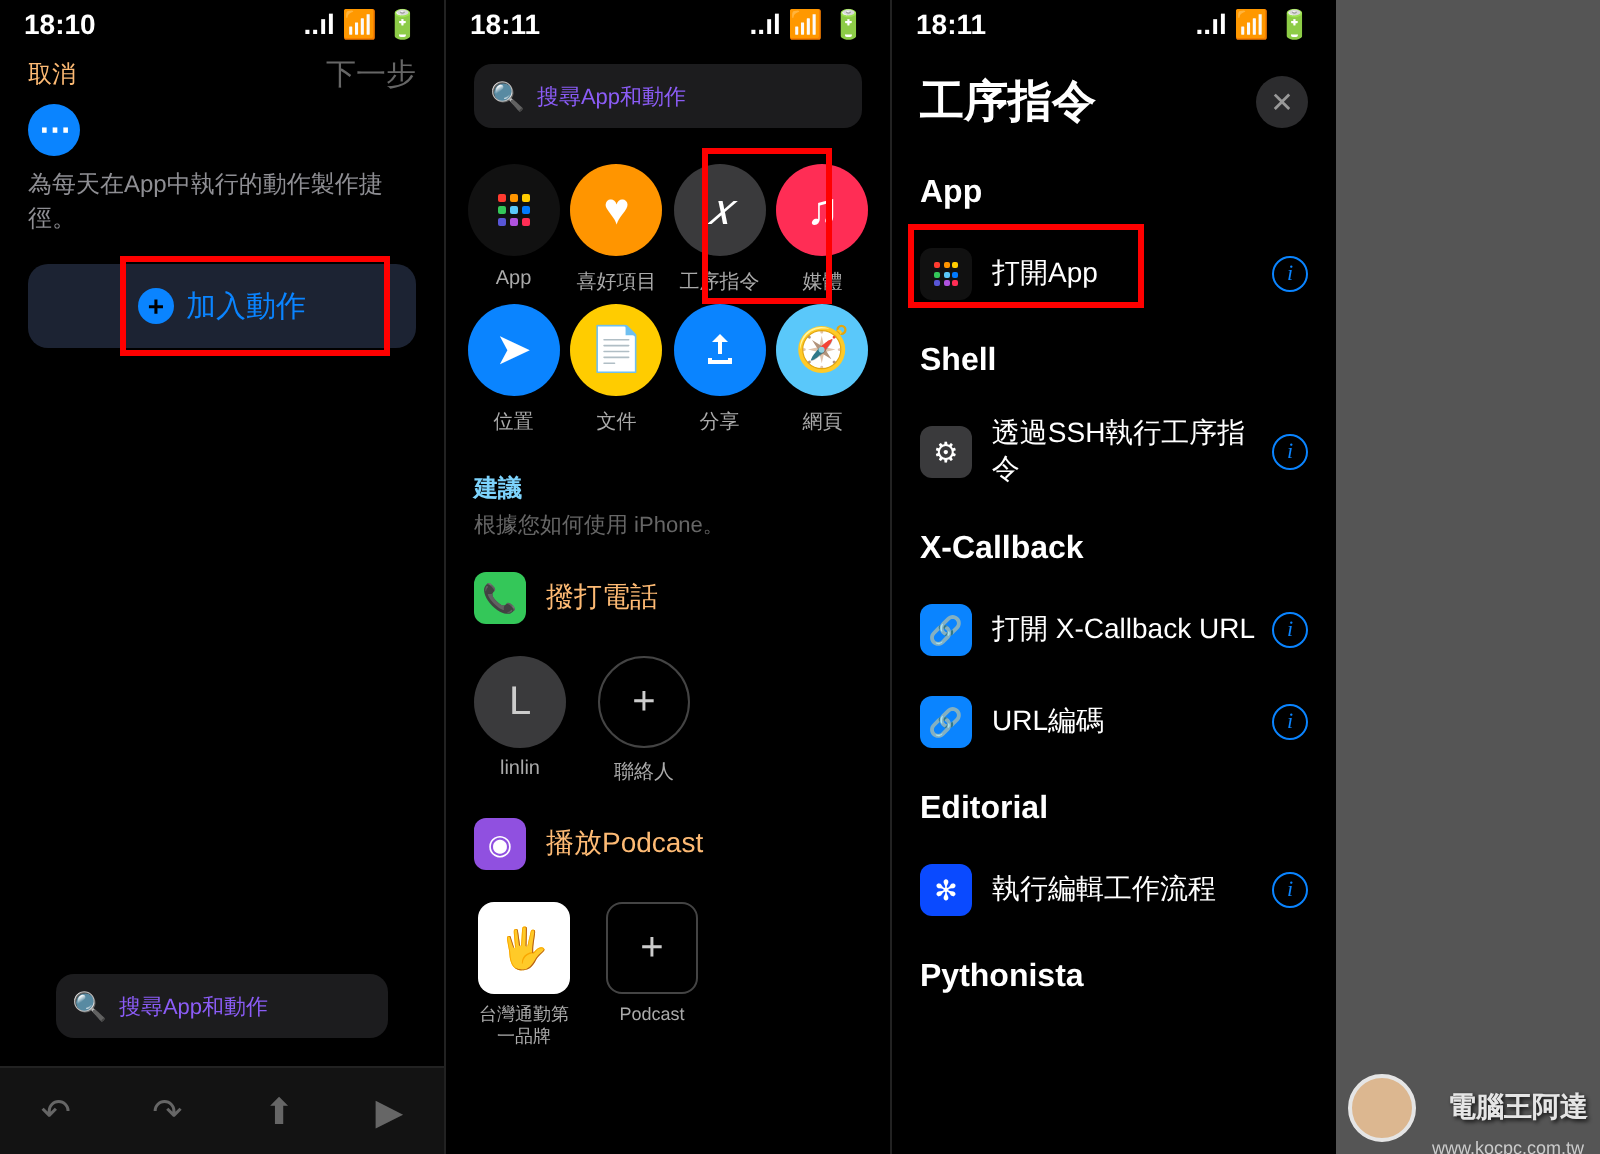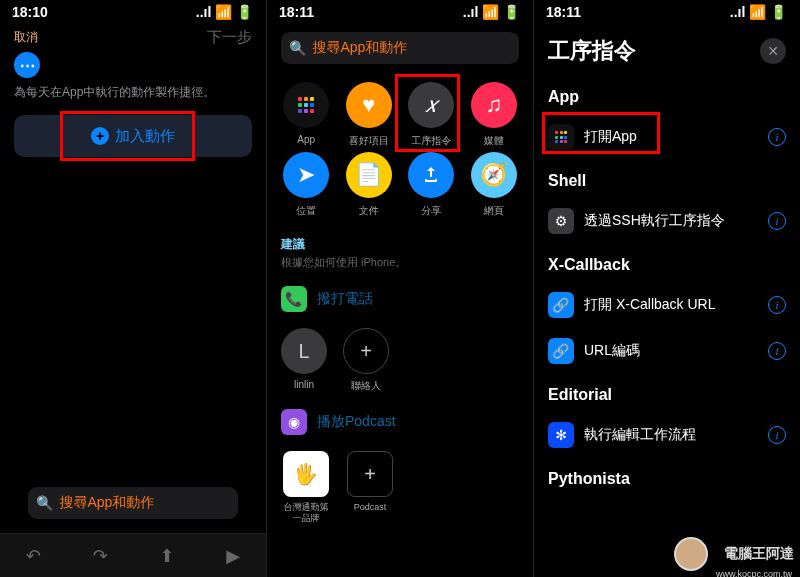--- a/index.html
+++ b/index.html
@@ -1,44 +1,44 @@
 <!DOCTYPE html>
 <html><head>
 <meta charset="utf-8">
 <style>
 *{margin:0;padding:0;box-sizing:border-box;font-family:-apple-system,BlinkMacSystemFont,"Helvetica Neue",sans-serif;-webkit-font-smoothing:antialiased}
 body{background:#555;width:800px;height:577px;overflow:hidden;position:relative}
-.container{display:flex;width:800px;height:577px;background:#000}
+.container{display:flex;width:668px;height:577px;background:#000}
 .phone{flex:1;background:#000;position:relative;overflow:hidden;border-right:1px solid #222}
 .phone:last-child{border-right:none}
 .status-bar{display:flex;justify-content:space-between;align-items:center;padding:4px 12px 2px;height:22px;color:#fff;font-size:13px;font-weight:600}
 .status-left{font-size:14px}
 .status-right{display:flex;align-items:center;gap:3px;font-size:14px}
 .nav-bar{display:flex;justify-content:space-between;align-items:center;padding:6px 14px;height:30px}
 .nav-left{color:#fdba74;font-size:12px}
 .nav-right{color:#666;font-size:15px}
 .title-row{display:flex;justify-content:space-between;align-items:center;padding:0 14px 6px}
 .title{color:#fff;font-size:26px;font-weight:700}
 .more-btn{width:26px;height:26px;border-radius:50%;background:#0a84ff;display:flex;align-items:center;justify-content:center;color:#fff;font-size:16px;font-weight:700;letter-spacing:-1px}
 .subtitle{color:#8e8e93;font-size:12px;padding:0 14px 14px}
 .add-action-btn{margin:0 14px;background:#1c2333;border-radius:10px;height:42px;display:flex;align-items:center;justify-content:center;gap:6px;color:#0a84ff;font-size:15px}
 .add-icon{width:18px;height:18px;border-radius:50%;background:#0a84ff;color:#000;display:flex;align-items:center;justify-content:center;font-size:14px;font-weight:700}
 .highlight-box{position:absolute;border:3px solid #ff0000;pointer-events:none}
 .search-bar{margin:6px 14px;background:#1c1c1e;border-radius:9px;height:32px;display:flex;align-items:center;padding:0 8px;gap:6px}
 .search-icon{color:#8e8e93;font-size:14px}
-.search-text{color:#f97316;font-size:14px}
+.search-text{color:#8b5cf6;font-size:11px}
 .category-grid{display:grid;grid-template-columns:repeat(4,1fr);gap:4px 0;padding:12px 8px 8px}
 .cat-item{display:flex;flex-direction:column;align-items:center;gap:6px}
 .cat-circle{width:46px;height:46px;border-radius:50%;display:flex;align-items:center;justify-content:center;font-size:22px;color:#fff}
 .cat-label{color:#aaa;font-size:10px}
 .section-h{color:#7dd3fc;font-size:12px;font-weight:700;padding:10px 14px 2px}
 .section-sub{color:#666;font-size:11px;padding:0 14px 8px}
 .action-row{display:flex;align-items:center;gap:10px;padding:8px 14px}
 .action-icon{width:26px;height:26px;border-radius:6px;display:flex;align-items:center;justify-content:center;font-size:14px;color:#fff}
-.action-label{color:#0369a1;font-size:14px}
+.action-label{color:#fdba74;font-size:14px}
 .contact-grid{display:flex;gap:16px;padding:8px 14px}
 .contact-item{display:flex;flex-direction:column;align-items:center;gap:5px}
 .contact-circle{width:46px;height:46px;border-radius:50%;background:#3a3a3c;display:flex;align-items:center;justify-content:center;color:#ccc;font-size:20px}
 .contact-label{color:#aaa;font-size:10px}
 .podcast-grid{display:flex;gap:16px;padding:8px 14px}
 .podcast-item{display:flex;flex-direction:column;align-items:center;gap:5px}
 .podcast-sq{width:46px;height:46px;border-radius:8px;background:#fff;display:flex;align-items:center;justify-content:center;font-size:20px}
 .podcast-label{color:#aaa;font-size:9px;text-align:center;max-width:50px;line-height:1.2}
 .bottom-toolbar{position:absolute;bottom:0;left:0;right:0;height:44px;background:#131313;display:flex;align-items:center;justify-content:space-around;border-top:1px solid #222}
 .tb-icon{color:#666;font-size:18px}

